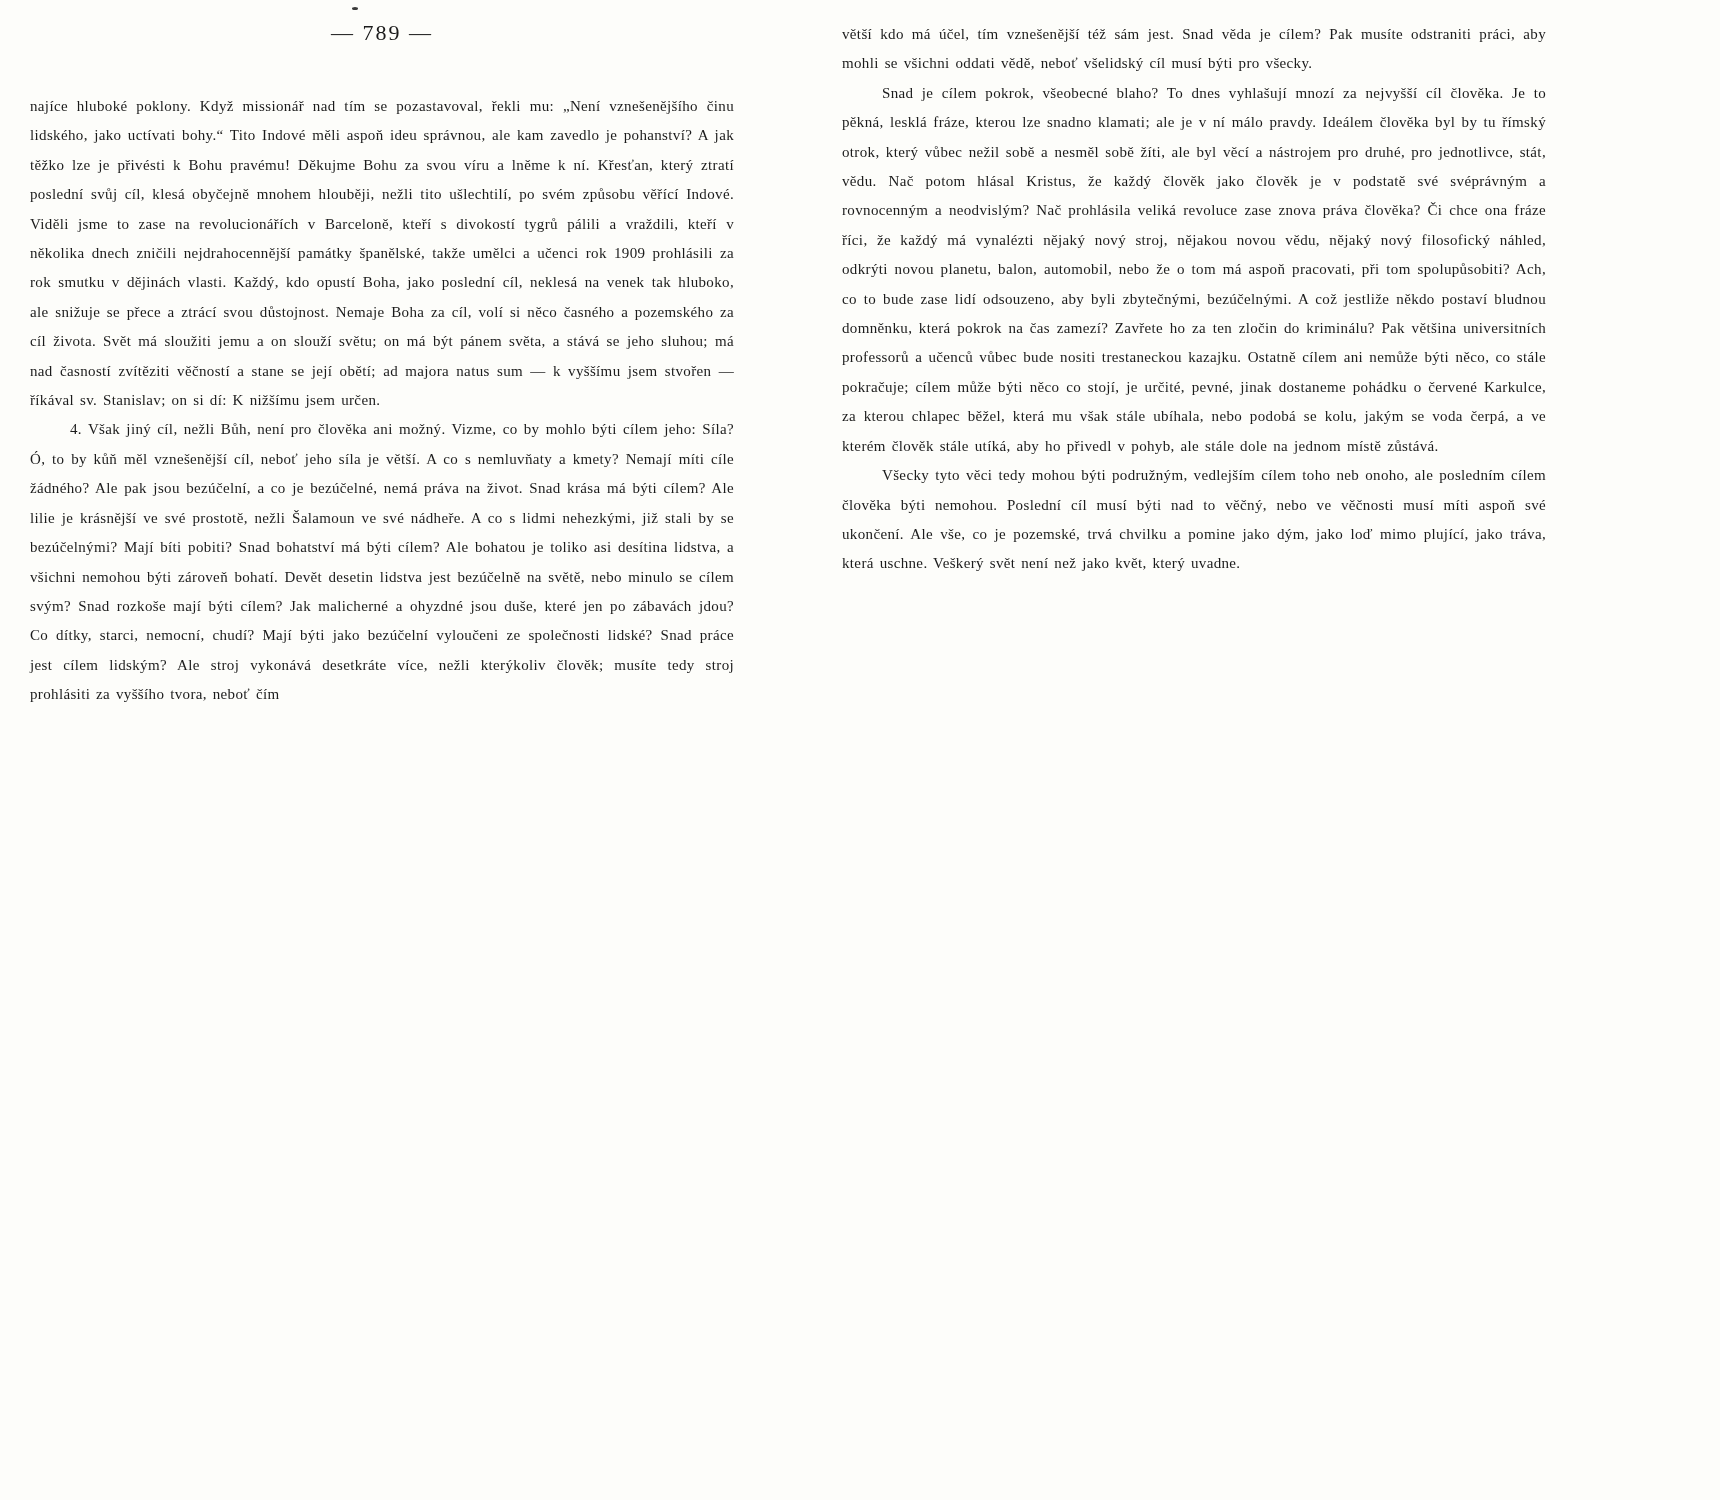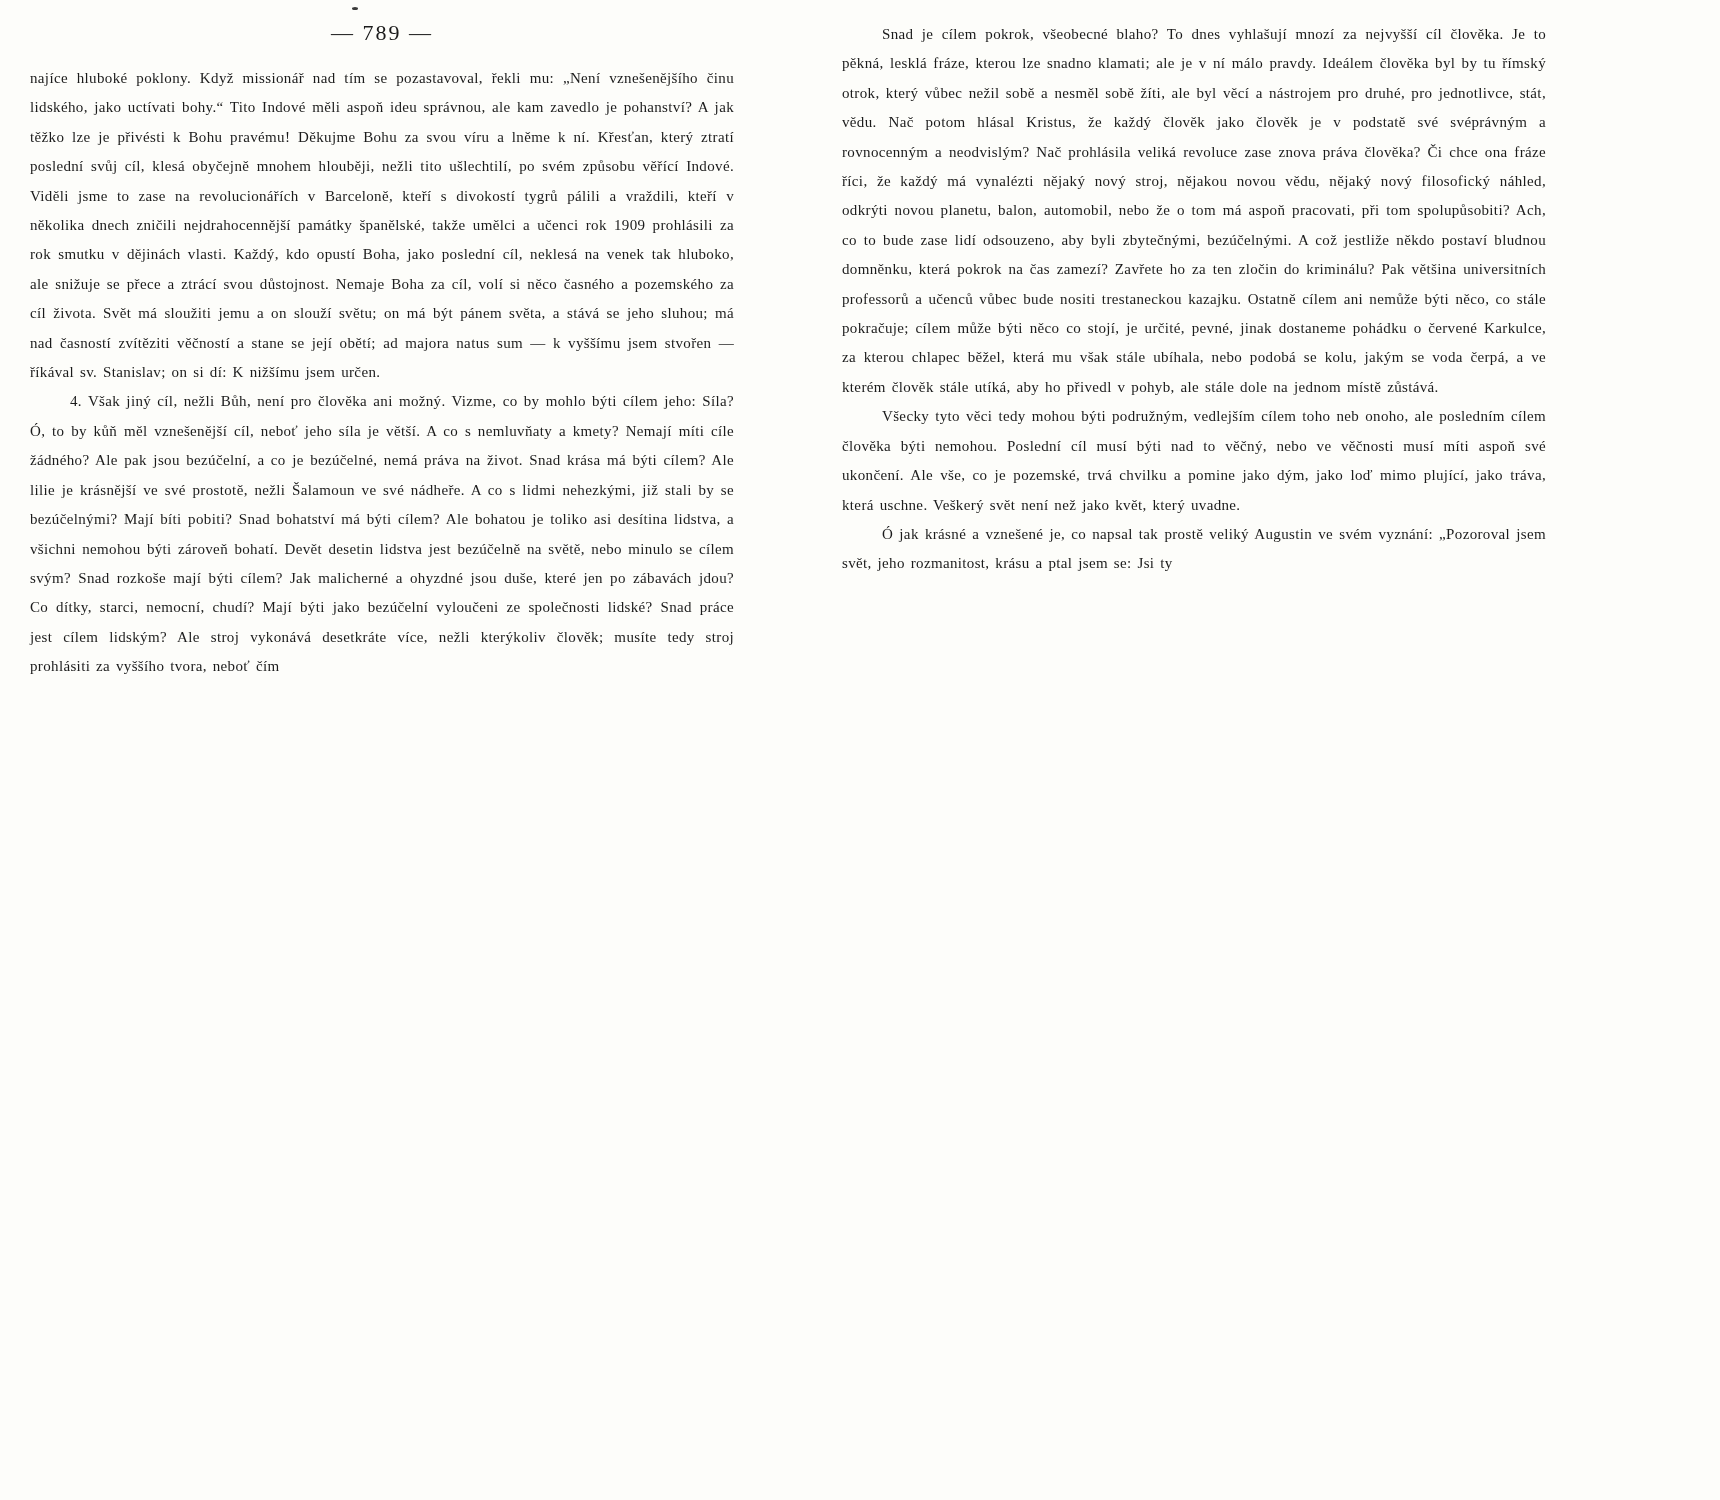--- a/index.html
+++ b/index.html
@@ -17,21 +17,21 @@
     position: absolute;
     top: 20px;
     width: 704px;
   }
   .page--left  { left: 30px; }
   .page--right { left: 842px; }
   .page-number {
     text-align: center;
     font-size: 22px;
     letter-spacing: 2px;
-    margin: 0 0 18px 0;
+    margin: 0 0 46px 0;
     color: #1b1b1b;
   }
   .page-body {
     font-size: 15px;
     line-height: 29.4px;
     text-align: justify;
     letter-spacing: 0.35px;
     word-spacing: 1.8px;
   }
   .para { margin: 0; padding: 0; }
@@ -54,17 +54,17 @@
 <div class="page page--left">
   <div class="page-number">— 789 —</div>
   <div class="page-body">
     <p class="para">najíce hluboké poklony. Když missionář nad tím se pozastavoval, řekli mu: „Není vznešenějšího činu lidského, jako uctívati bohy.“ Tito Indové měli aspoň ideu správnou, ale kam zavedlo je pohanství? A jak těžko lze je přivésti k Bohu pravému! Děkujme Bohu za svou víru a lněme k ní. Křesťan, který ztratí poslední svůj cíl, klesá obyčejně mnohem hlouběji, nežli tito ušlechtilí, po svém způsobu věřící Indové. Viděli jsme to zase na revolucionářích v Barceloně, kteří s divokostí tygrů pálili a vraždili, kteří v několika dnech zničili nejdrahocennější památky španělské, takže umělci a učenci rok 1909 prohlásili za rok smutku v dějinách vlasti. Každý, kdo opustí Boha, jako poslední cíl, neklesá na venek tak hluboko, ale snižuje se přece a ztrácí svou důstojnost. Nemaje Boha za cíl, volí si něco časného a pozemského za cíl života. Svět má sloužiti jemu a on slouží světu; on má být pánem světa, a stává se jeho sluhou; má nad časností zvítěziti věčností a stane se její obětí; ad majora natus sum — k vyššímu jsem stvořen — říkával sv. Stanislav; on si dí: K nižšímu jsem určen.</p>
     <p class="para para--indent">4. Však jiný cíl, nežli Bůh, není pro člověka ani možný. Vizme, co by mohlo býti cílem jeho: Síla? Ó, to by kůň měl vznešenější cíl, neboť jeho síla je větší. A co s nemluvňaty a kmety? Nemají míti cíle žádného? Ale pak jsou bezúčelní, a co je bezúčelné, nemá práva na život. Snad krása má býti cílem? Ale lilie je krásnější ve své prostotě, nežli Šalamoun ve své nádheře. A co s lidmi nehezkými, již stali by se bezúčelnými? Mají bíti pobiti? Snad bohatství má býti cílem? Ale bohatou je toliko asi desítina lidstva, a všichni nemohou býti zároveň bohatí. Devět desetin lidstva jest bezúčelně na světě, nebo minulo se cílem svým? Snad rozkoše mají býti cílem? Jak malicherné a ohyzdné jsou duše, které jen po zábavách jdou? Co dítky, starci, nemocní, chudí? Mají býti jako bezúčelní vyloučeni ze společnosti lidské? Snad práce jest cílem lidským? Ale stroj vykonává desetkráte více, nežli kterýkoliv člověk; musíte tedy stroj prohlásiti za vyššího tvora, neboť čím</p>
   </div>
 </div>
 
 <div class="page page--right">
   <div class="page-body">
+    <p class="para">větší kdo má účel, tím vznešenější též sám jest. Snad věda je cílem? Pak musíte odstraniti práci, aby mohli se všichni oddati vědě, neboť všelidský cíl musí býti pro všecky.</p>
     <p class="para para--indent">Snad je cílem pokrok, všeobecné blaho? To dnes vyhlašují mnozí za nejvyšší cíl člověka. Je to pěkná, lesklá fráze, kterou lze snadno klamati; ale je v ní málo pravdy. Ideálem člověka byl by tu římský otrok, který vůbec nežil sobě a nesměl sobě žíti, ale byl věcí a nástrojem pro druhé, pro jednotlivce, stát, vědu. Nač potom hlásal Kristus, že každý člověk jako člověk je v podstatě své svéprávným a rovnocenným a neodvislým? Nač prohlásila veliká revoluce zase znova práva člověka? Či chce ona fráze říci, že každý má vynalézti nějaký nový stroj, nějakou novou vědu, nějaký nový filosofický náhled, odkrýti novou planetu, balon, automobil, nebo že o tom má aspoň pracovati, při tom spolupůsobiti? Ach, co to bude zase lidí odsouzeno, aby byli zbytečnými, bezúčelnými. A což jestliže někdo postaví bludnou domněnku, která pokrok na čas zamezí? Zavřete ho za ten zločin do kriminálu? Pak většina universitních professorů a učenců vůbec bude nositi trestaneckou kazajku. Ostatně cílem ani nemůže býti něco, co stále pokračuje; cílem může býti něco co stojí, je určité, pevné, jinak dostaneme pohádku o červené Karkulce, za kterou chlapec běžel, která mu však stále ubíhala, nebo podobá se kolu, jakým se voda čerpá, a ve kterém člověk stále utíká, aby ho přivedl v pohyb, ale stále dole na jednom místě zůstává.</p>
     <p class="para para--indent">Všecky tyto věci tedy mohou býti podružným, vedlejším cílem toho neb onoho, ale posledním cílem člověka býti nemohou. Poslední cíl musí býti nad to věčný, nebo ve věčnosti musí míti aspoň své ukončení. Ale vše, co je pozemské, trvá chvilku a pomine jako dým, jako loď mimo plující, jako tráva, která uschne. Veškerý svět není než jako květ, který uvadne.</p>
-    <p class="para para--indent">Ó jak krásné a vznešené je, co napsal tak prostě veliký Augustin ve svém vyznání: „Pozoroval jsem svět, jeho rozmanitost, krásu a ptal jsem se: Jsi ty</p>
   </div>
 </div>
 
 </body></html>

